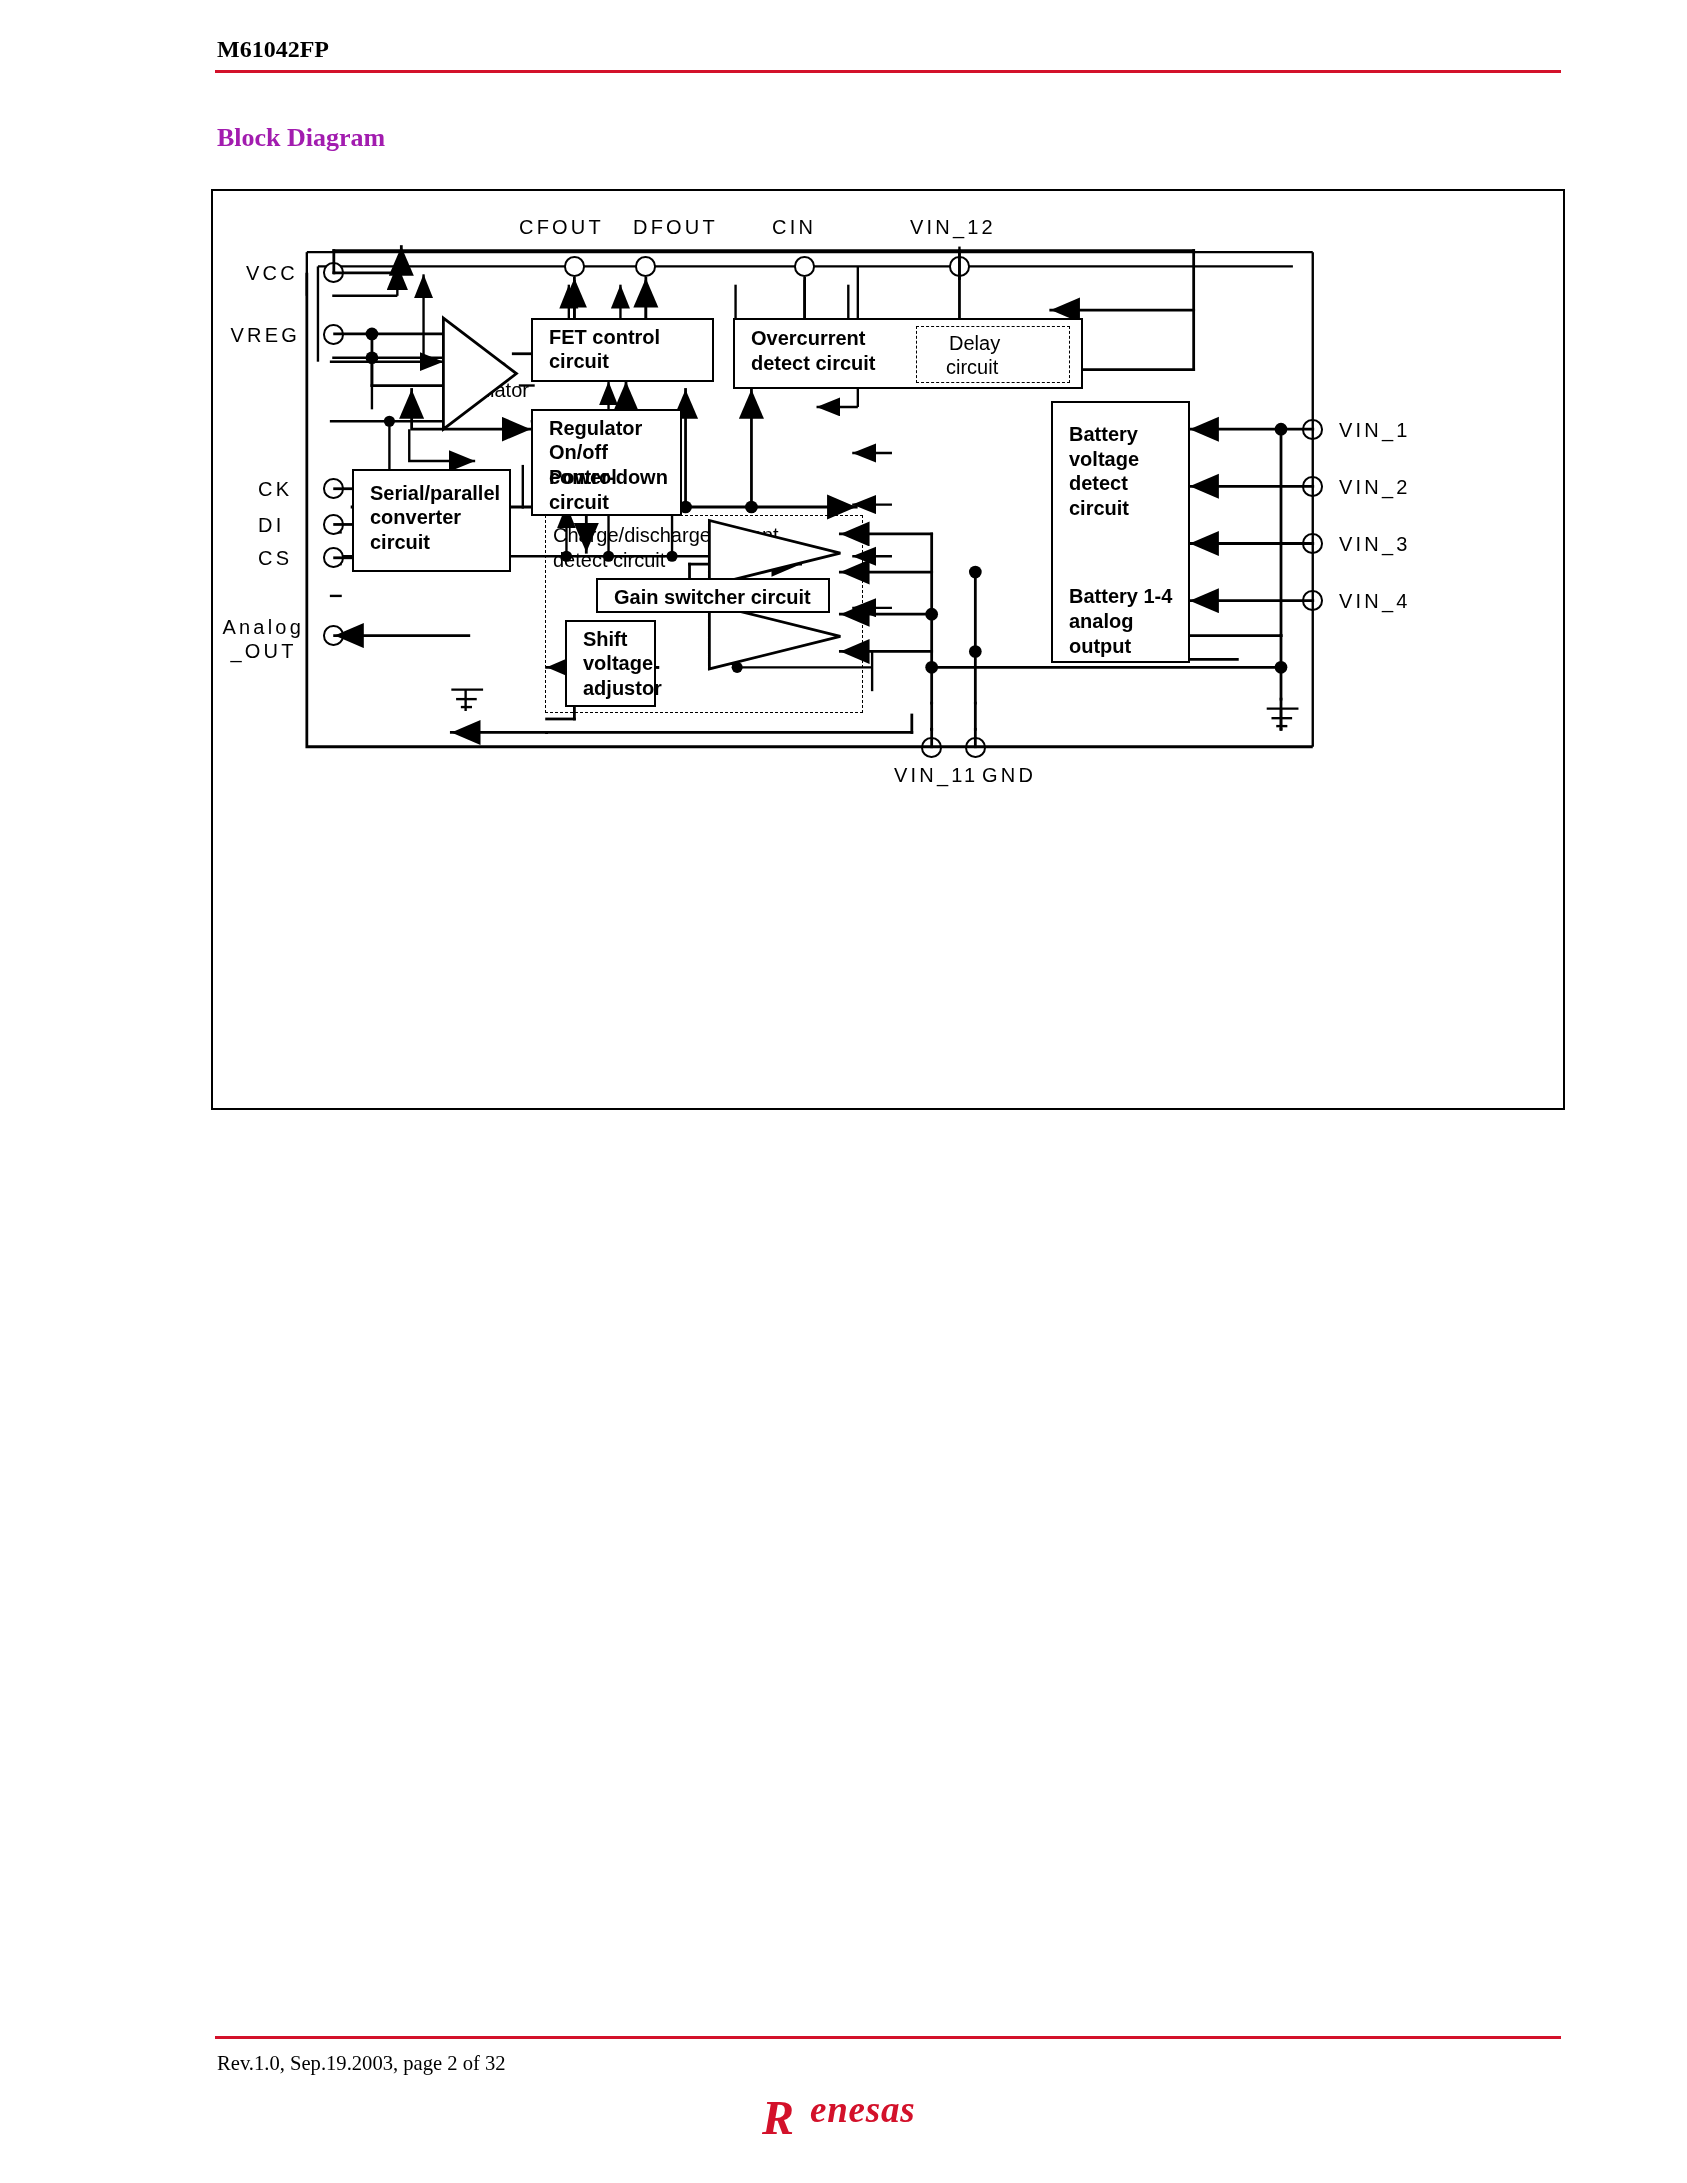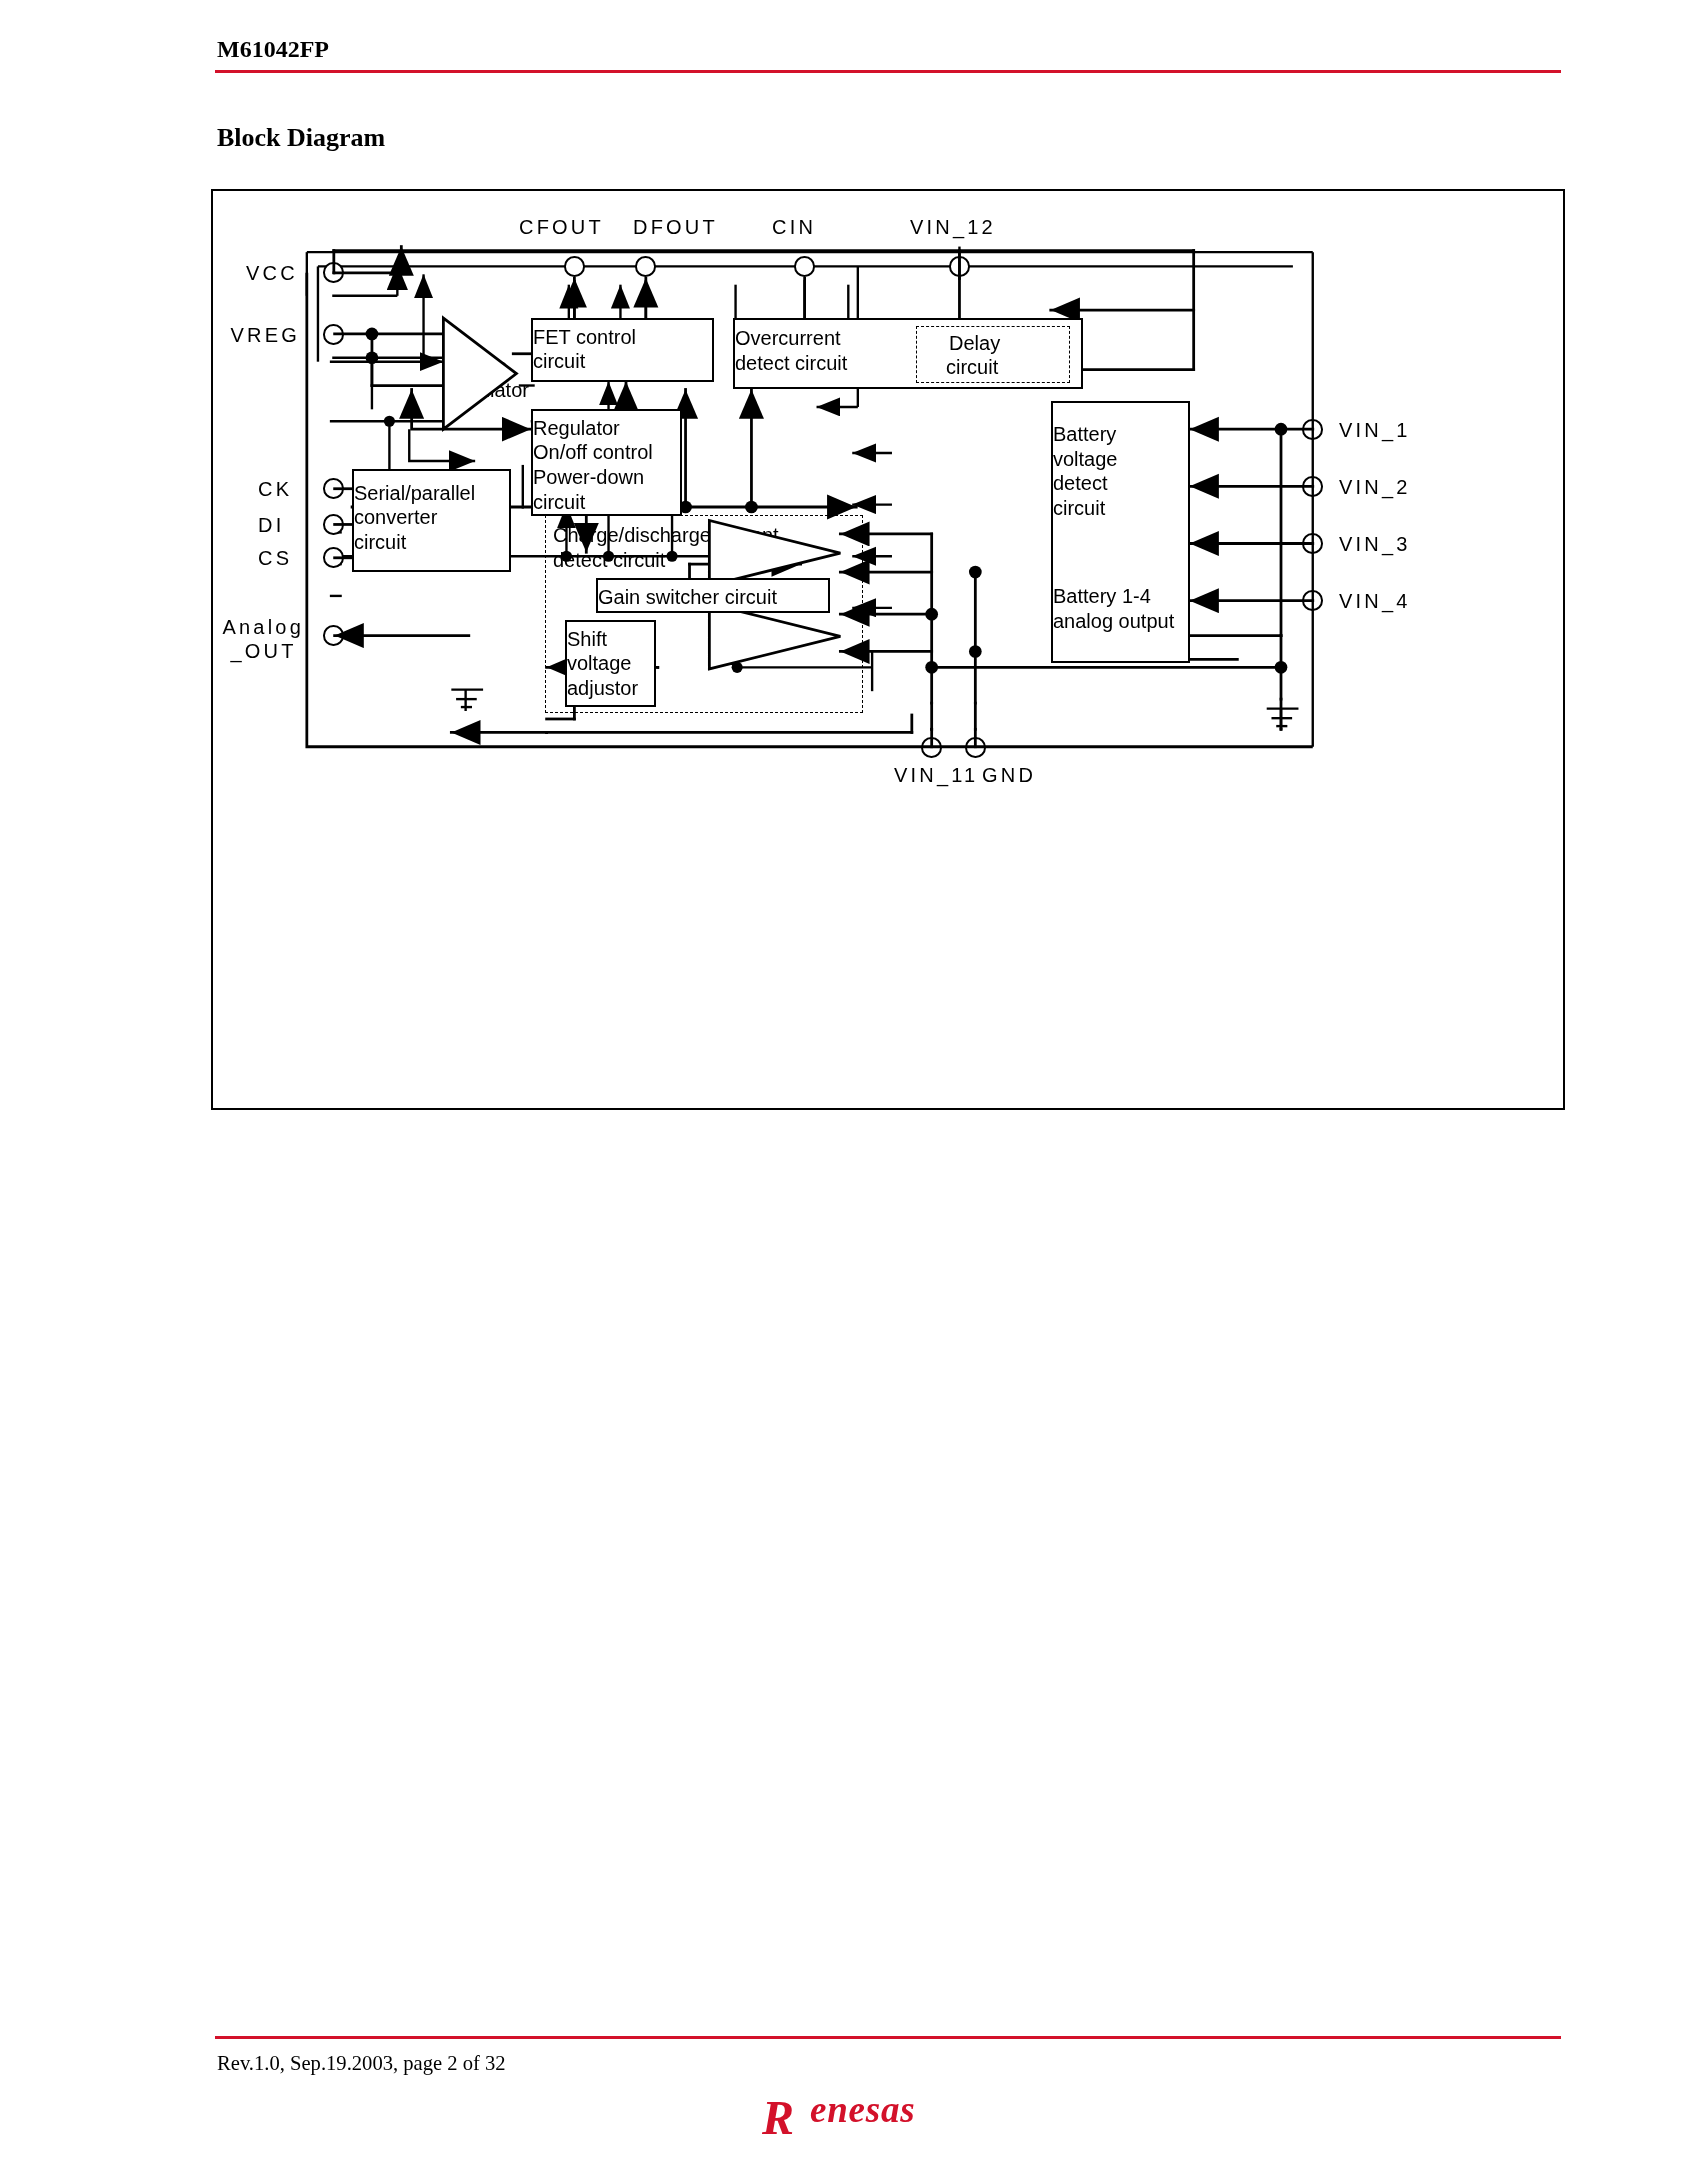--- a/index.html
+++ b/index.html
@@ -2,38 +2,38 @@
 <html style="font-size:12.7px"><head>
 <meta charset="utf-8">
 <style>
   html,body{margin:0;padding:0;background:#ffffff;}
   body{width:1687px;height:2183px;font-family:"Liberation Sans",sans-serif;position:relative;}
   .page{position:absolute;left:0;top:0;width:1687px;height:2183px;margin-left:44px;}
 
   
   .hdr-title{position:absolute;left:173px;top:36px;font-family:"Liberation Serif",serif;font-weight:bold;font-size:24px;color:#000;letter-spacing:0px;}
   .hdr-rule{position:absolute;left:171px;top:70px;width:1346px;height:3.2px;background:#d3112a;}
-  .sec-title{position:absolute;left:173px;top:123px;font-family:"Liberation Serif",serif;font-weight:bold;font-size:26px;color:#000000;}
+  .sec-title{position:absolute;left:173px;top:123px;font-family:"Liberation Serif",serif;font-weight:bold;font-size:26px;color:#a21caf;}
 
   
   .ftr-rule{position:absolute;left:171px;top:2036px;width:1346px;height:3.2px;background:#d3112a;}
   .ftr-text{position:absolute;left:173px;top:2052px;font-family:"Liberation Serif",serif;font-size:20.6px;color:#000;}
   .logo{position:absolute;left:718px;top:2088px;width:254px;height:48px;}
   .logo-text{position:absolute;left:48px;top:0px;font-family:"Liberation Serif",serif;font-weight:bold;font-style:italic;font-size:37px;color:#d3112a;letter-spacing:0.8px;}
   .logo-r{position:absolute;left:0px;top:1.6px;font-family:"Liberation Serif",serif;font-weight:bold;font-style:italic;font-size:48px;color:#d3112a;}
 
   
   .frame{position:absolute;left:167px;top:189px;width:1350px;height:917px;border:2.4px solid #000;background:#fff;}
 
   
   .wires{position:absolute;left:0;top:0;width:1350px;height:917px;}
 
   
   .blk{position:absolute;border:2.4px solid #000;background:#fff;box-sizing:border-box;font-size:20px;line-height:24.6px;color:#000;}
-  .blk .t{position:absolute;left:0;top:6.4px;}
+  .blk .t{position:absolute;left:16px;top:6.4px;font-weight:bold;}
   .dashblk{position:absolute;border:1.6px dashed #000;background:transparent;box-sizing:border-box;}
   .lbl{position:absolute;font-size:20px;color:#000;white-space:pre;}
   .lbl-sp{letter-spacing:3.2px;}
   .pin{position:absolute;width:20.6px;height:20.6px;border:2.4px solid #000;border-radius:50%;background:#fff;box-sizing:border-box;}
 </style>
 </head>
 <body>
 
 <div class="page">
 

